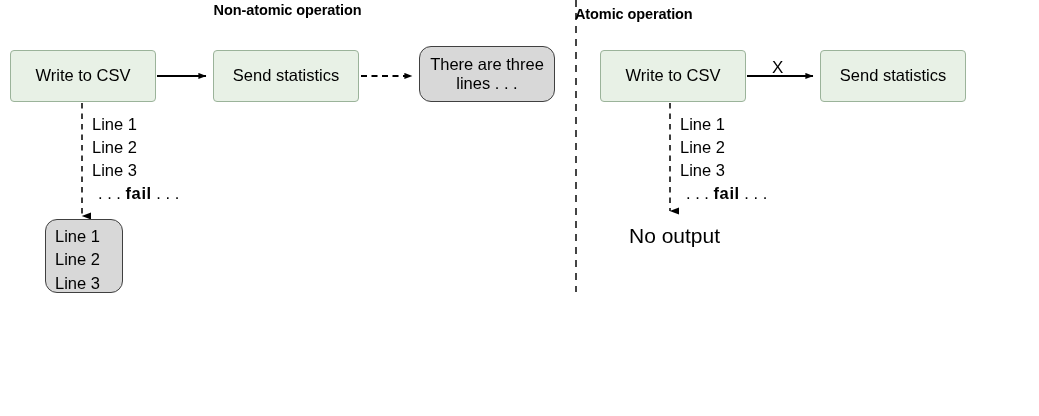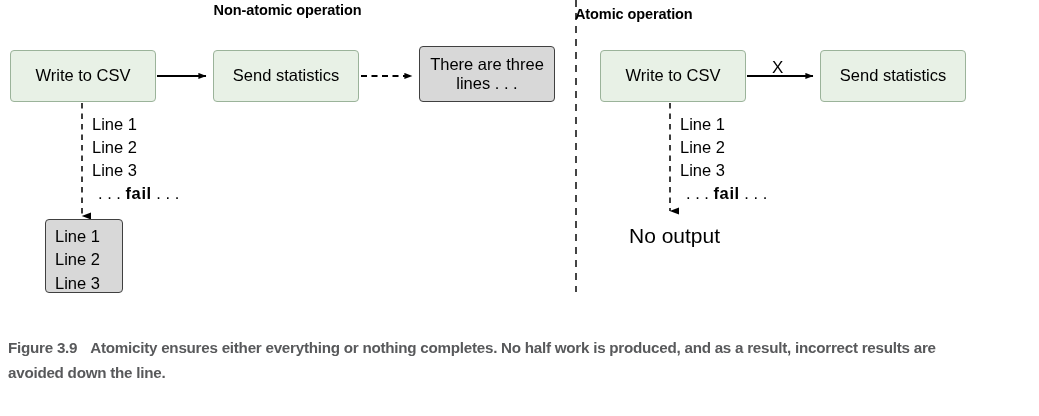--- a/index.html
+++ b/index.html
@@ -50,21 +50,21 @@
     color: #000;
   }
   .node-green {
     background: #e8f1e6;
     border: 1.2px solid #9bb39a;
     border-radius: 4px;
   }
   .node-gray {
     background: #d8d8d8;
     border: 1.8px solid #404040;
-    border-radius: 4px;
+    border-radius: 12px;
   }
 
   
   #box-write-csv-left   { left: 10px;  top: 50px;  width: 146px; height: 52px; }
   #box-send-stats-left  { left: 213px; top: 50px;  width: 146px; height: 52px; }
   #box-there-are-three  { left: 419px; top: 46px;  width: 136px; height: 56px; padding: 0 6px; }
   #box-lines-output     { left: 45px;  top: 219px; width: 78px;  height: 74px;
                           justify-content: flex-start; align-items: flex-start;
                           padding: 5px 0 0 9px; }
   
@@ -183,15 +183,14 @@
 
   <div class="fail-trace" id="fail-trace-right">
     <span class="trace-line">Line 1</span>
     <span class="trace-line">Line 2</span>
     <span class="trace-line">Line 3</span>
     <span class="trace-fail"><span>. . . </span><span class="fail-word">fail</span><span> . . .</span></span>
   </div>
 
   <div id="label-no-output">No output</div>
 
-  <div id="figure-caption"><span class="caption-number">Figure 3.9</span><span>Atomicity ensures either everything or nothing completes. No half work is produced, and as a result, incorrect results are avoided down the line.</span></div>
 
 </div>
 
 </body></html>

